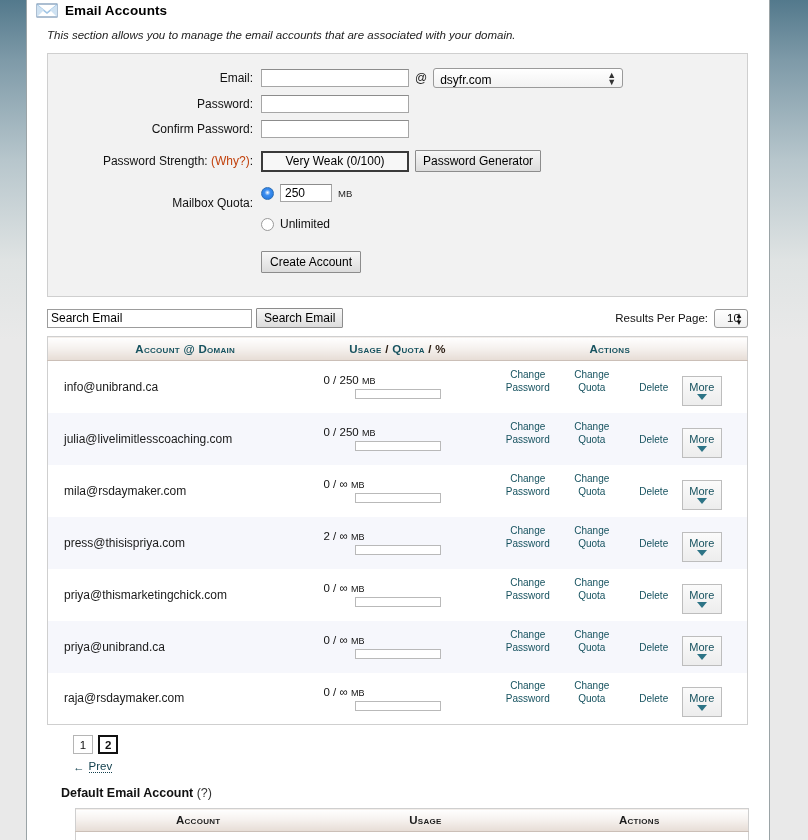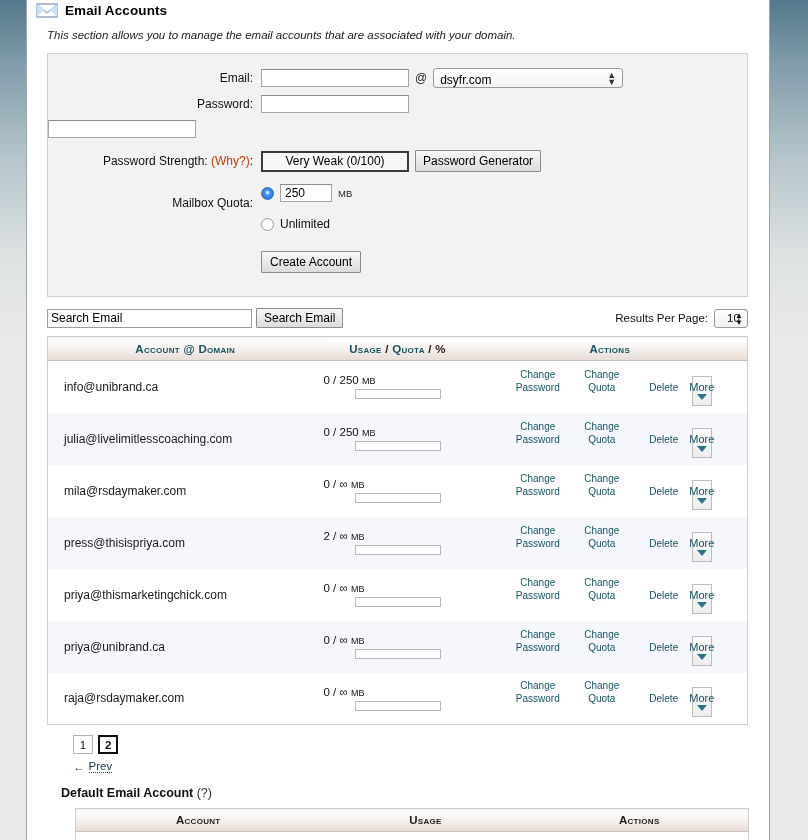--- a/index.html
+++ b/index.html
@@ -159,21 +159,21 @@
     border:1px solid #b9b9b9; background:#fff;
   }
   .act-cell { text-align:center; }
   .alink {
     color:#16525f; font-size:10px; line-height:13px;
     text-decoration:none; cursor:pointer; display:inline-block;
   }
   .more-btn {
     display:inline-flex; flex-direction:column; align-items:center;
     justify-content:center;
-    width:20px; height:30px;
+    width:40px; height:30px;
     border:1px solid #bdbdbd;
     background:linear-gradient(to bottom,#fbfbfb,#ededed);
     font-size:11px; color:#16525f; line-height:11px; cursor:default;
   }
   .more-btn .tri {
     width:0;height:0;border-left:5px solid transparent;
     border-right:5px solid transparent;border-top:6px solid #2d7486;
     margin-top:1px;
   }
 
@@ -243,20 +243,21 @@
           <span class="spin">▲<br>▼</span>
         </div>
       </div>
 
       <div class="frow">
         <div class="flabel">Password:</div>
         <input class="txtin" type="password" value="" style="">
       </div>
 
       <div class="frow">
+        <div class="flabel">Confirm Password:</div>
         <input class="txtin" type="password" value="" style="">
       </div>
 
       <div class="frow" style="margin-top:12px;">
         <div class="flabel">
           <span>Password Strength:</span>
           <span class="why">(Why?)</span><span>:</span>
         </div>
         <div class="strength-box">Very Weak (0/100)</div>
         <button class="btn gen">Password Generator</button>

